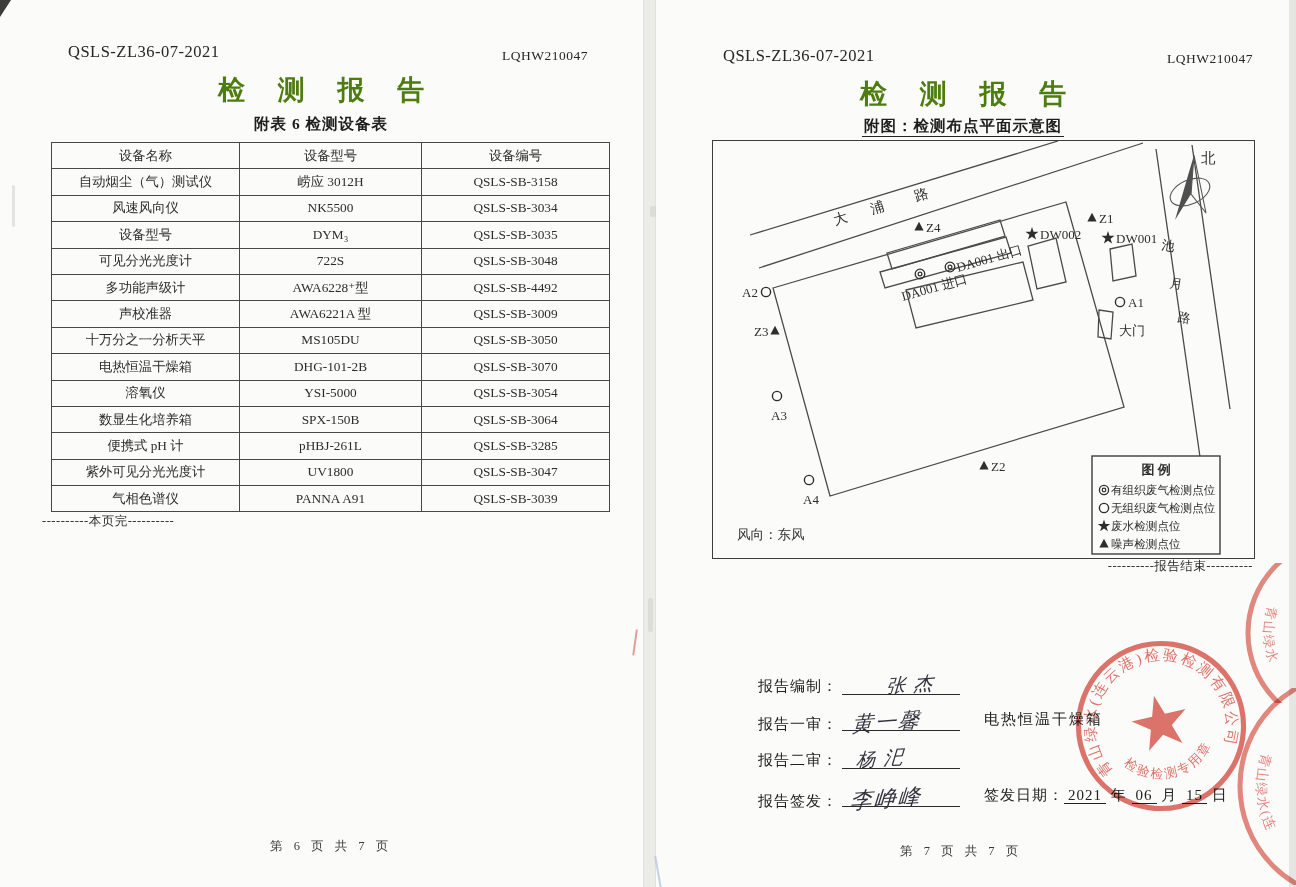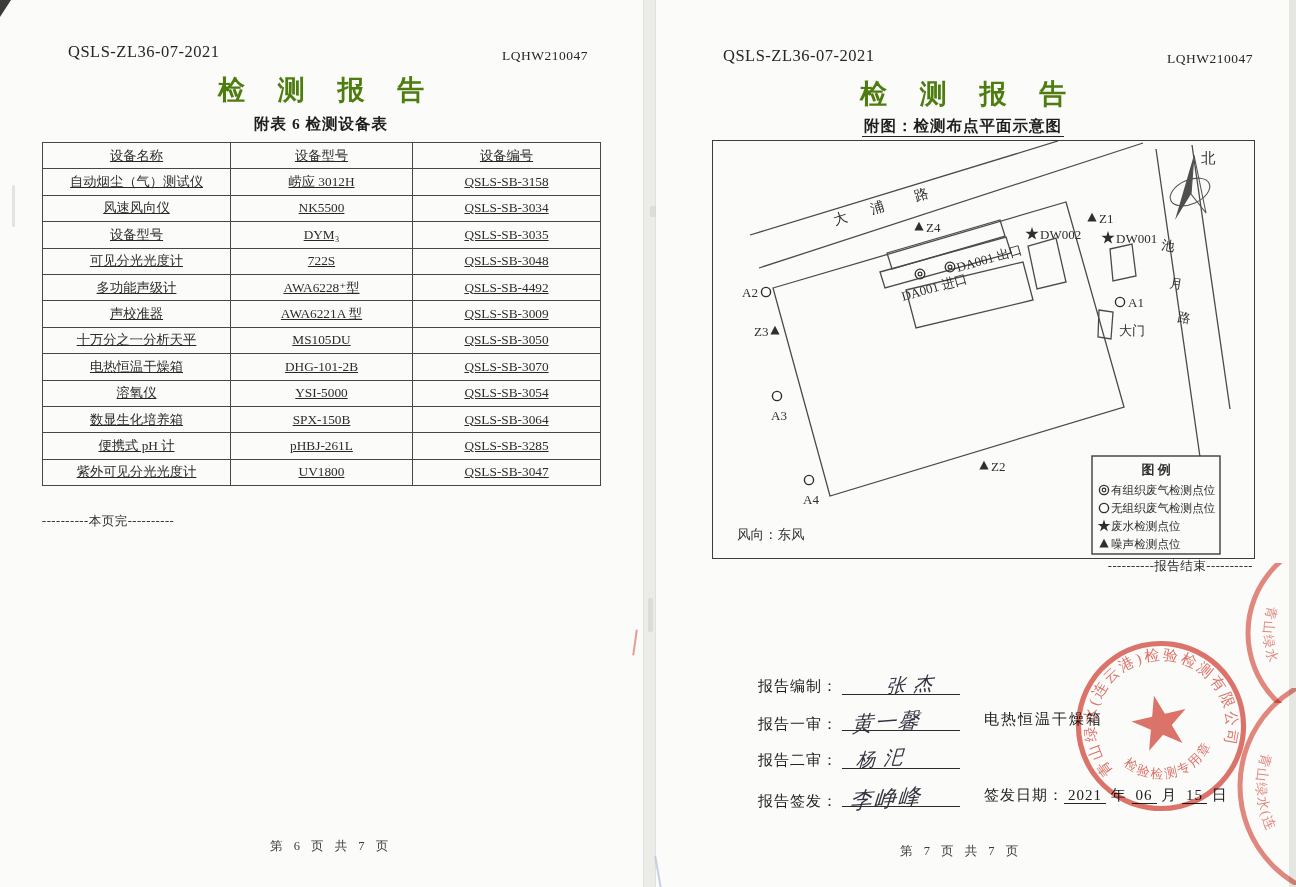--- a/index.html
+++ b/index.html
@@ -43,21 +43,21 @@
 <div class="abs smudge" style="left:648px;top:598px;width:5px;height:34px;"></div>
 <div class="abs smudge" style="left:12px;top:185px;width:3px;height:42px;"></div>
 <div class="abs" style="left:634px;top:630px;width:7px;height:26px;border-left:2.5px solid #d96a60;opacity:.65;transform:rotate(8deg);"></div>
 <div class="abs" style="left:657px;top:856px;width:2px;height:32px;background:#aebfdb;opacity:.7;transform:rotate(-10deg);"></div>
 
 <div class="abs doc-code" style="left:68px;top:42px;">QSLS-ZL36-07-2021</div>
 <div class="abs report-no" style="left:502px;top:48px;">LQHW210047</div>
 <div class="abs big-title" style="left:42px;top:72px;width:558px;text-align:center;text-indent:13px;">检 测 报 告</div>
 <div class="abs sub-title" style="left:42px;top:114px;width:558px;text-align:center;">附表 6  检测设备表</div>
 
-<table class="dev abs" style="left:42px;top:142px;text-decoration:underline;">
+<table class="dev abs" style="left:51px;top:142px;">
   <colgroup>
       <col style="width:188px">
       <col style="width:182px">
       <col style="width:188px">
     </colgroup>
   <tbody>
       <tr>
     <th>设备名称</th>
     <th>设备型号</th>
     <th>设备编号</th>
@@ -114,20 +114,25 @@
       </tr>
   <tr>
         <td>便携式 pH 计</td>
         <td>pHBJ-261L</td>
         <td>QSLS-SB-3285</td>
       </tr>
   <tr>
         <td>紫外可见分光光度计</td>
         <td>UV1800</td>
         <td>QSLS-SB-3047</td>
+      </tr>
+  <tr>
+        <td>气相色谱仪</td>
+        <td>PANNA A91</td>
+        <td>QSLS-SB-3039</td>
       </tr>
 </tbody>
   </table>
 
 <div class="abs dash-note" style="left:42px;top:513px;width:558px;text-align:left;">----------本页完----------</div>
 <div class="abs page-foot" style="left:270px;top:838px;">第 6 页 共 7 页</div>
 
 <div class="abs doc-code" style="left:723px;top:46px;">QSLS-ZL36-07-2021</div>
 <div class="abs report-no" style="left:1167px;top:51px;">LQHW210047</div>
 <div class="abs big-title" style="left:693px;top:76px;width:540px;text-align:center;text-indent:13px;">检 测 报 告</div>

